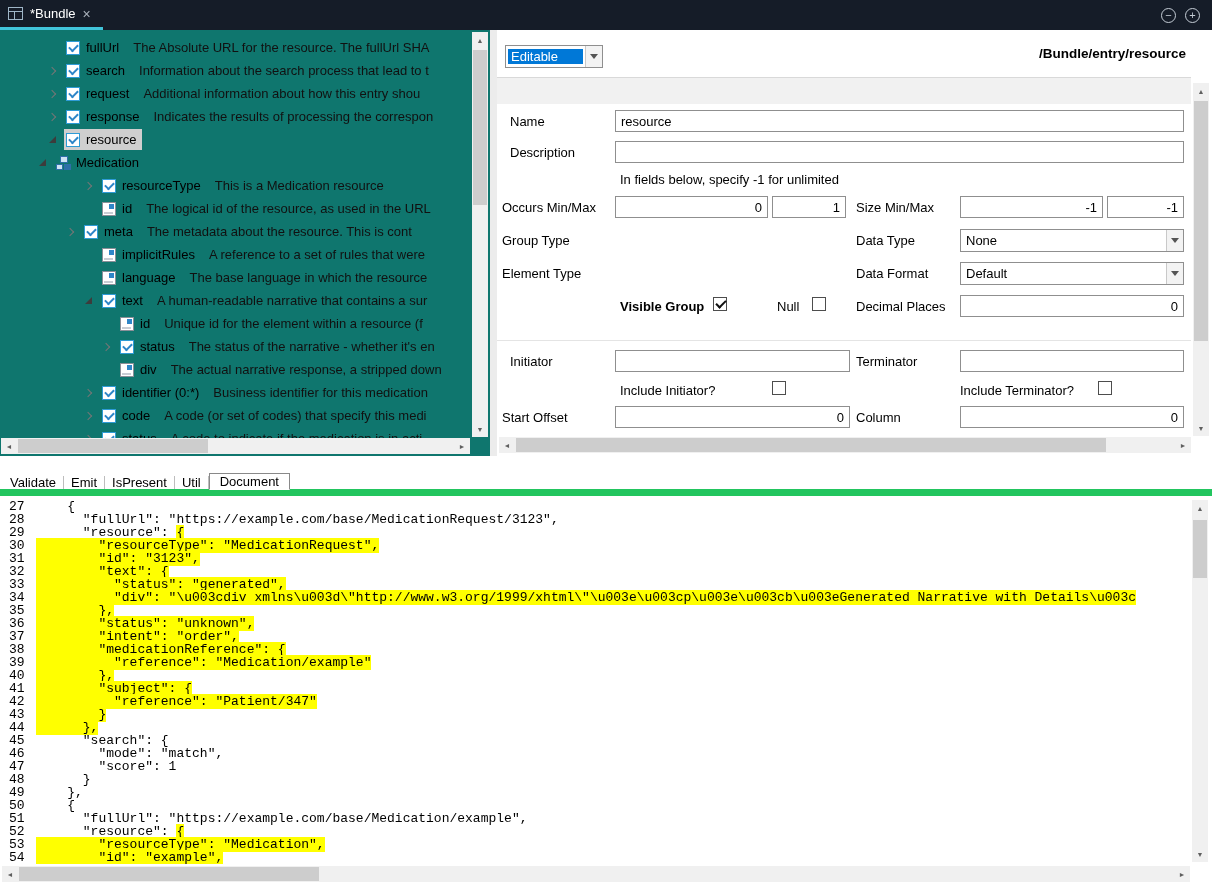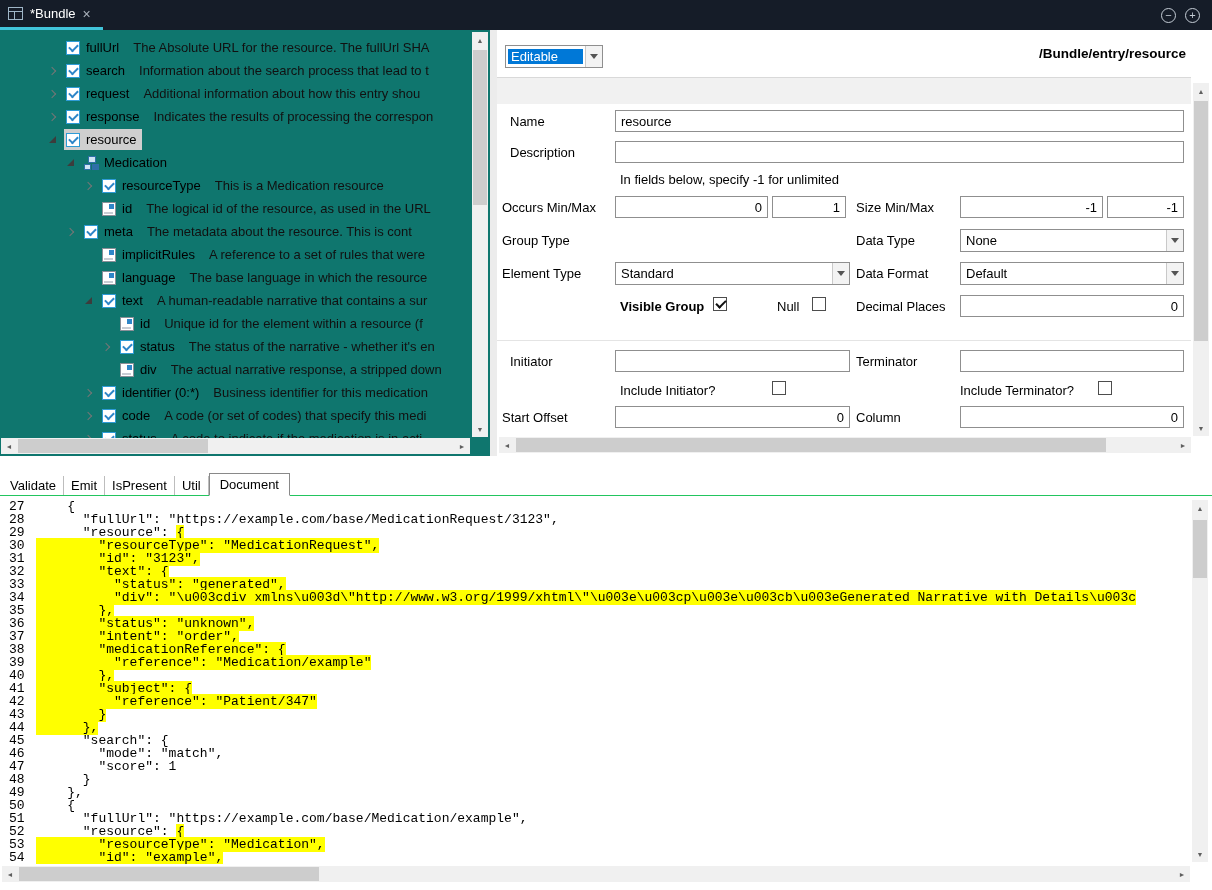--- a/index.html
+++ b/index.html
@@ -81,21 +81,21 @@
   .combo .dd::after { content:""; border-left:4px solid transparent; border-right:4px solid transparent;
     border-top:5px solid #555; }
   .cb { position:absolute; width:14px; height:14px; border:1px solid #4d4d4d; background:#fff; }
   .cb.checked::after { content:""; position:absolute; left:2px; top:2px; width:8px; height:4px;
     border-left:2px solid #111; border-bottom:2px solid #111; transform:rotate(-45deg); }
 
   
   .bottom { position:absolute; left:0; top:456px; width:1212px; height:434px; background:#fff; }
   .gap { height:17px; }
   .tabs { height:23px; display:flex; align-items:stretch; padding-left:3px;
-    border-bottom:1px solid #22c55e; background:#fff; }
+    border-bottom:7px solid #22c55e; background:#fff; }
   .tab { display:flex; align-items:center; padding:0 7px; font-size:13px;
     border-right:1px solid #bdbdbd; margin-top:3px; }
   .tab.active { border:1px solid #898989; border-bottom:1px solid #fff; margin-top:0;
     margin-bottom:-1px; padding:0 10px; background:#fff; }
   .code-wrap { position:relative; height:394px; background:#fff; }
   .code { position:absolute; left:0; top:4px; right:20px; bottom:26px; overflow:hidden;
     font-family:"Liberation Mono", monospace; font-size:13px; line-height:13px; white-space:pre; }
   .cl { display:flex; height:13px; }
   .ln { flex:none; width:26px; padding-left:9px; }
   .ct { margin-left:10px; }
@@ -160,21 +160,21 @@
         </div>
         <div class="trow" style="padding-left: 46px;">
           <span class="arrow">
             <i class="chev-e"></i>
           </span>
           <span class="node sel">
             <span class="ticon element"></span>
             <span class="tlbl">resource</span>
           </span>
         </div>
-        <div class="trow" style="padding-left: 64px;">
+        <div class="trow" style="padding-left: 36px;">
           <span class="arrow">
             <i class="chev-e"></i>
           </span>
           <span class="node">
             <span class="ticon class"></span>
             <span class="tlbl">Medication</span>
           </span>
         </div>
         <div class="trow" style="padding-left: 82px;">
           <span class="arrow">
@@ -326,24 +326,20 @@
     <div class="input num" style="left:610px; top:166px; width:77px;">-1</div>
 
     <div class="lbl" style="left:5px; top:203px;">Group Type</div>
     <div class="lbl" style="left:359px; top:203px;">Data Type</div>
     <div class="combo" style="left:463px; top:199px; width:224px;">
       <span class="val">None</span>
       <span class="dd"></span>
     </div>
 
     <div class="lbl" style="left:5px; top:236px;">Element Type</div>
-    <div class="combo" style="left:118px; top:232px; width:235px;">
-      <span class="val">Standard</span>
-      <span class="dd"></span>
-    </div>
     <div class="lbl" style="left:359px; top:236px;">Data Format</div>
     <div class="combo" style="left:463px; top:232px; width:224px;">
       <span class="val">Default</span>
       <span class="dd"></span>
     </div>
 
     <div class="lbl" style="left:123px; top:269px;font-weight:bold;">Visible Group</div>
     <div class="cb checked" style="left:216px; top:267px;"></div>
     <div class="lbl" style="left:280px; top:269px;">Null</div>
     <div class="cb" style="left:315px; top:267px;"></div>

